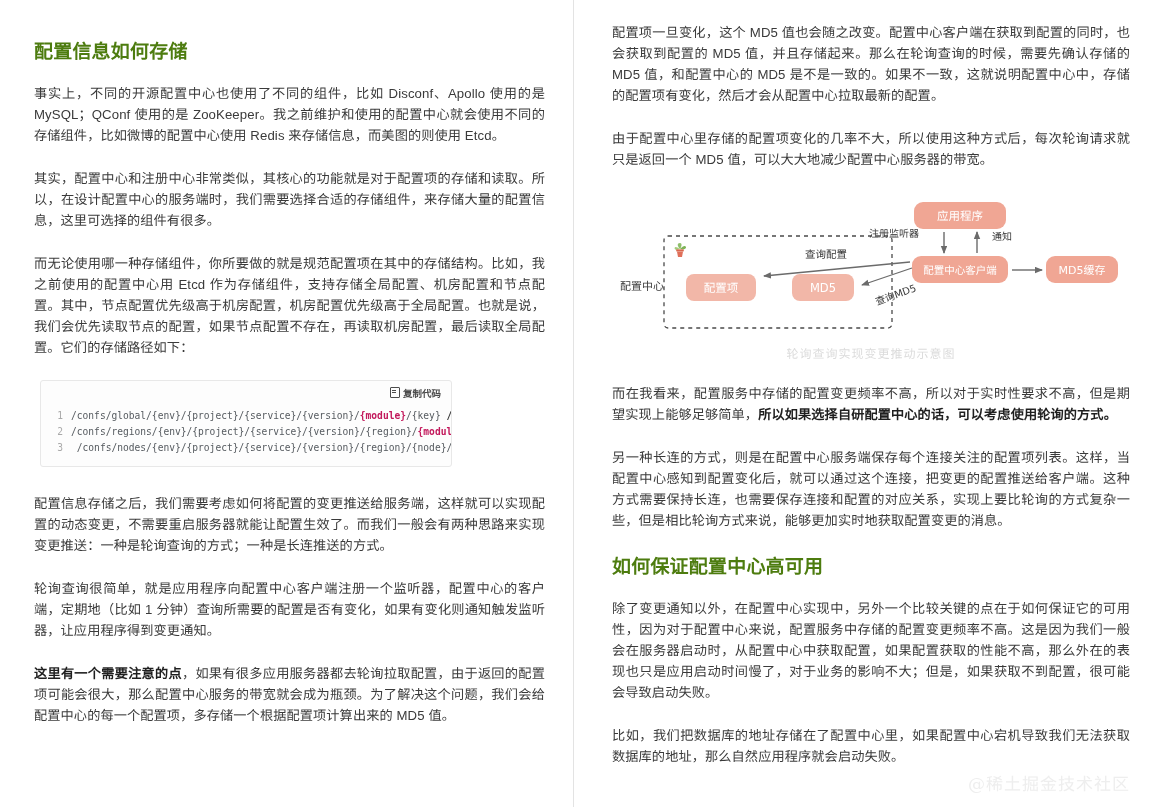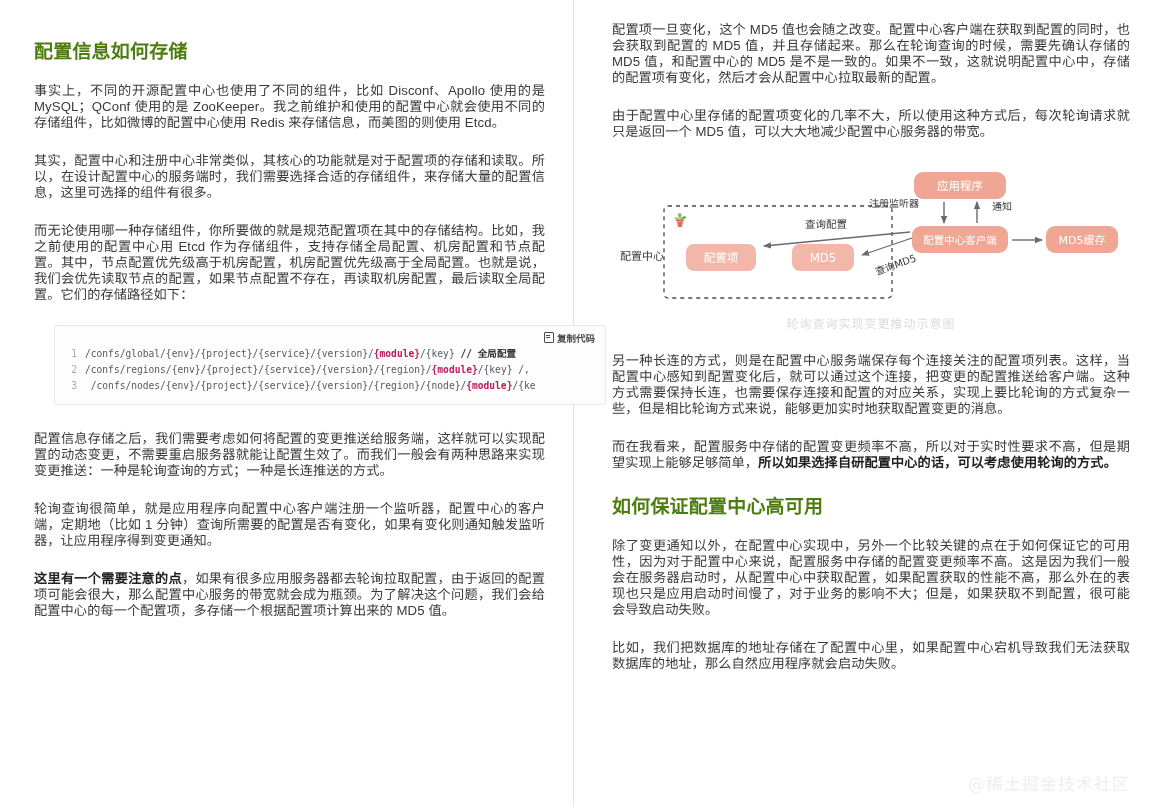--- a/index.html
+++ b/index.html
@@ -48,40 +48,40 @@
     font-weight: bold;
     color: #4d7c0f;
     margin: 16px 0 16px 0;
     line-height: 1.5;
     letter-spacing: 0.2px;
   }
   .col-right h2.section-heading { margin-top: 4px; }
 
   p.para {
     font-size: 13.2px;
-    line-height: 16px;
+    line-height: 21px;
     margin: 0 0 22px 0;
     color: #3a3a3a;
     text-align: justify;
     letter-spacing: 0.1px;
   }
   p.para:last-child { margin-bottom: 0; }
 
   b, strong { font-weight: bold; color: #1f1f1f; }
 
   
   .code-block {
     position: relative;
     border: 1px solid #e8e8e8;
     border-radius: 3px;
     background: #fdfdfd;
-    margin: 0 0 26px 20px;
-    padding: 6px 0 10px 0;
+    margin: 0 0 26px 6px;
+    padding: 13px 0 10px 0;
     overflow: hidden;
-    width: 552px;
+    width: 412px;
     box-sizing: border-box;
   }
   .copy-code {
     position: absolute;
     top: 5px;
     right: 10px;
     font-size: 9.5px;
     color: #4c4c4c;
     display: flex;
     align-items: center;
@@ -239,24 +239,24 @@
 
         <line x1="298" y1="70" x2="152" y2="84" stroke="#6b6b6b" stroke-width="1.3" marker-end="url(#ah)"></line>
         <text x="214" y="66" font-size="10.5" fill="#3a3a3a" text-anchor="middle" font-family="'DejaVu Sans','Liberation Sans',sans-serif">查询配置</text>
 
         <line x1="300" y1="76" x2="250" y2="93" stroke="#6b6b6b" stroke-width="1.3" marker-end="url(#ah)"></line>
         <text x="285" y="106" font-size="10" fill="#3a3a3a" text-anchor="middle" transform="rotate(-20 285 106)" font-family="'DejaVu Sans','Liberation Sans',sans-serif">查询MD5</text>
       </svg>
       <figcaption class="figure-caption">轮询查询实现变更推动示意图</figcaption>
     </figure>
 
-    <p class="para">另一种长连的方式，则是在配置中心服务端保存每个连接关注的配置项列表。这样，当配置中心感知到配置变化后，就可以通过这个连接，把变更的配置推送给客户端。这种方式需要保持长连，也需要保存连接和配置的对应关系，实现上要比轮询的方式复杂一些，但是相比轮询方式来说，能够更加实时地获取配置变更的消息。</p>
     <p class="para">
       <span>而在我看来，配置服务中存储的配置变更频率不高，所以对于实时性要求不高，但是期望实现上能够足够简单，</span><b>所以如果选择自研配置中心的话，可以考虑使用轮询的方式。</b>
     </p>
+    <p class="para">另一种长连的方式，则是在配置中心服务端保存每个连接关注的配置项列表。这样，当配置中心感知到配置变化后，就可以通过这个连接，把变更的配置推送给客户端。这种方式需要保持长连，也需要保存连接和配置的对应关系，实现上要比轮询的方式复杂一些，但是相比轮询方式来说，能够更加实时地获取配置变更的消息。</p>
 
     <h2 class="section-heading">如何保证配置中心高可用</h2>
 
     <p class="para">除了变更通知以外，在配置中心实现中，另外一个比较关键的点在于如何保证它的可用性，因为对于配置中心来说，配置服务中存储的配置变更频率不高。这是因为我们一般会在服务器启动时，从配置中心中获取配置，如果配置获取的性能不高，那么外在的表现也只是应用启动时间慢了，对于业务的影响不大；但是，如果获取不到配置，很可能会导致启动失败。</p>
     <p class="para">
       <span>比如，我们把数据库的地址存储在了配置中心里，如果配置中心宕机导致我们无法获取数据库的地址，那么自然应用程序就会启动失败。</span>
     </p>
   </div>
 
   <div class="watermark">@稀土掘金技术社区</div>

